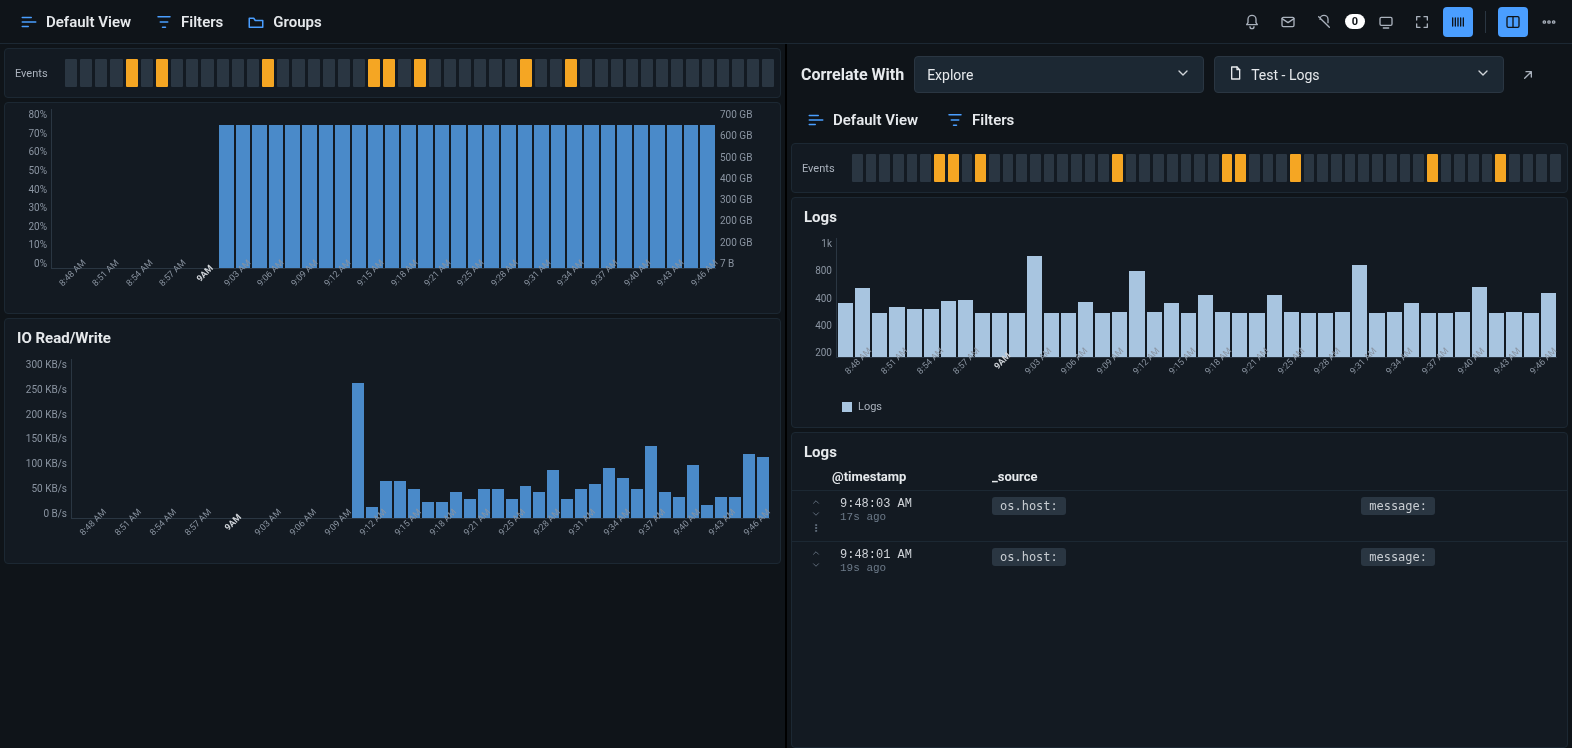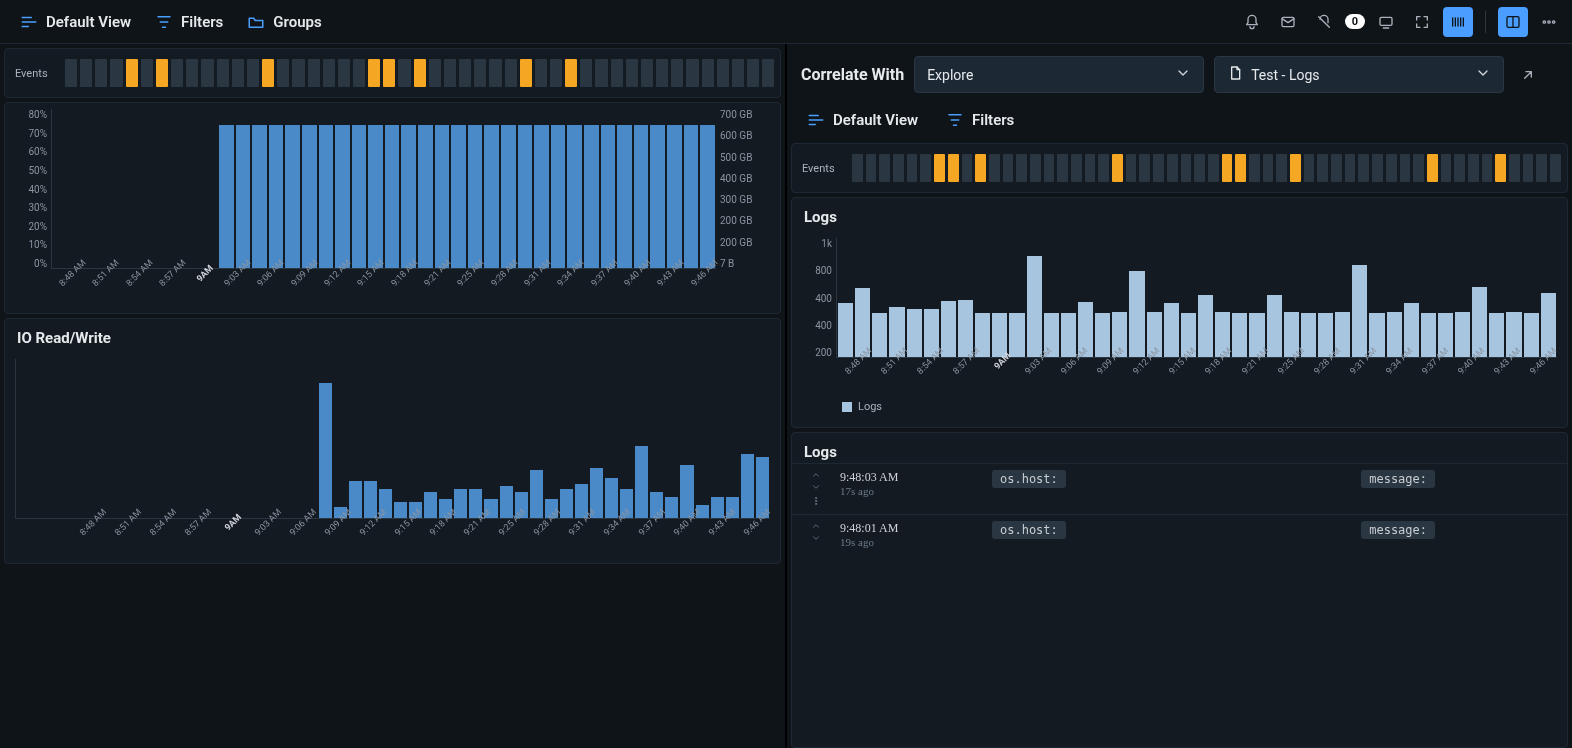--- a/index.html
+++ b/index.html
@@ -46,21 +46,21 @@
 .dd-text{display:flex;align-items:center;gap:8px;font-size:14px;color:#e6e9ec}
 .secbar{display:flex;align-items:center;gap:4px;padding:4px 8px 4px 8px}
 .search{flex:1;display:flex;align-items:center;background:#1c2833;border:1px solid #2a3642;border-radius:4px;padding:6px 10px;gap:8px}
 .search input{flex:1;background:transparent;border:none;outline:none;color:#d0d4d9;font-size:14px}
 
 .logs-panel .panel-head{padding-bottom:2px}
 .log-head{display:flex;padding:6px 12px 6px 40px;font-size:13px;font-weight:700;color:#e6e9ec;gap:20px}
 .log-head .c1{width:140px}
 .log-row{display:flex;align-items:flex-start;padding:6px 12px;border-top:1px solid #1c2833;gap:12px}
 .log-ctrl{width:24px;display:flex;flex-direction:column;align-items:center;gap:2px;color:#6c7a89;font-size:9px}
-.log-ts{width:140px;font-family:Liberation Serif, serif;font-size:12px}
+.log-ts{width:140px;font-family:Liberation Mono, monospace;font-size:12px}
 .log-ts .ago{color:#6c7a89;font-size:11px}
 .log-src{flex:1;display:flex;gap:12px;align-items:center}
 .tag{background:#2a3642;border-radius:3px;padding:2px 8px;font-family:ui-monospace,Menlo,Consolas,monospace;font-size:12px;color:#c7ccd1}
 .tag2{margin-left:auto;margin-right:120px}
 .svg{width:16px;height:16px;fill:none;stroke:currentColor;stroke-width:2;stroke-linecap:round;stroke-linejoin:round}
 .svg18{width:18px;height:18px}
 .ext-ico{width:28px;display:flex;align-items:center;justify-content:center;color:#aab2bd;cursor:pointer}
 
 .logs-chart .chart-area{height:120px}
 .logs-chart .y-axis-l{width:34px}
@@ -296,20 +296,29 @@
             <span class="x-tick">9:43 AM</span>
             <span class="x-tick">9:46 AM</span>
           </div>
       </div>
     </div>
 
     <div class="panel">
       <div class="panel-head">IO Read/Write</div>
       <div class="chart-wrap">
         <div class="chart-area">
+          <div class="y-axis-l" id="io-yl" style="width:56px">
+              <span>300 KB/s</span>
+              <span>250 KB/s</span>
+              <span>200 KB/s</span>
+              <span>150 KB/s</span>
+              <span>100 KB/s</span>
+              <span>50 KB/s</span>
+              <span>0 B/s</span>
+            </div>
           <div class="plot">
             <div class="bars" id="io-bars">
                 <div class="bar" style="height: 0%;"></div>
                 <div class="bar" style="height: 0%;"></div>
                 <div class="bar" style="height: 0%;"></div>
                 <div class="bar" style="height: 0%;"></div>
                 <div class="bar" style="height: 0%;"></div>
                 <div class="bar" style="height: 0%;"></div>
                 <div class="bar" style="height: 0%;"></div>
                 <div class="bar" style="height: 0%;"></div>
@@ -579,20 +588,24 @@
           <div class="legend-item">
               <span class="legend-sw" style="background:#a8c5e0"></span>
               <span>Logs</span>
             </div>
         </div>
       </div>
     </div>
 
     <div class="panel logs-panel" style="flex:1;overflow:hidden">
       <div class="panel-head">Logs</div>
+      <div class="log-head">
+        <span class="c1">@timestamp</span>
+        <span>_source</span>
+      </div>
       <div id="log-rows">
           <div class="log-row">
             <div class="log-ctrl">
               <svg class="svg" style="width:10px;height:10px" viewBox="0 0 24 24">
                 <path d="M6 15l6-6 6 6"></path>
               </svg>
               <svg class="svg" style="width:10px;height:10px" viewBox="0 0 24 24">
                 <path d="M6 9l6 6 6-6"></path>
               </svg>
               <svg class="svg" style="width:10px;height:14px" viewBox="0 0 24 24" fill="currentColor" stroke="none">

